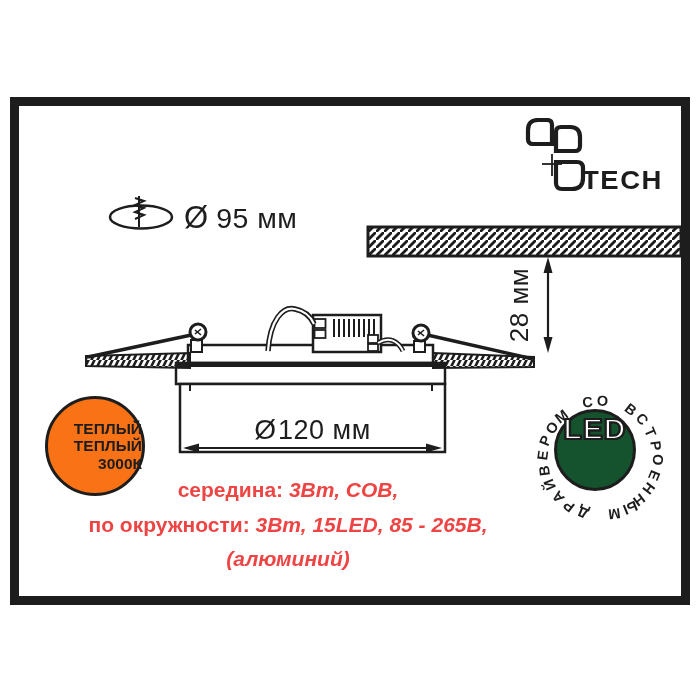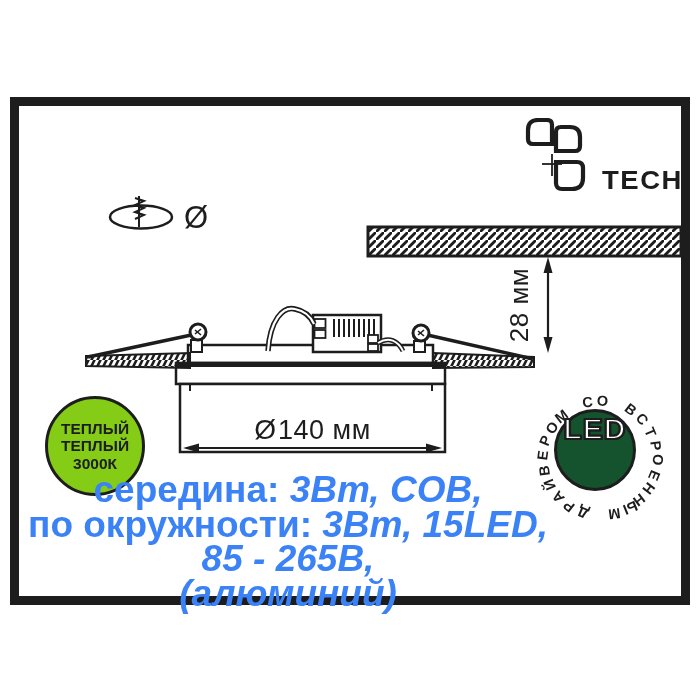--- a/index.html
+++ b/index.html
@@ -7,58 +7,58 @@
         font-family:"Liberation Sans", sans-serif;color:#1d1d1d;}
   .frame{position:absolute;left:10px;top:97px;width:680px;height:508px;
          border:9px solid #1d1d1d;box-sizing:border-box;background:transparent;}
   .drawing{position:absolute;left:0;top:0;width:700px;height:700px;}
 
   
   .logo{position:absolute;left:458px;top:118px;width:210px;height:84px;}
   .logo .word{position:absolute;top:46px;font-size:27.5px;font-weight:700;
               letter-spacing:1.5px;color:#1d1d1d;transform:scaleY(0.97);}
   .logo .w-left{left:0;}
-  .logo .w-right{left:124px;padding-left:20px;}
+  .logo .w-right{left:124px;}
   .logo svg{position:absolute;left:66px;top:0;}
 
   
   .dim{position:absolute;display:flex;align-items:center;color:#1d1d1d;}
   .dim-hole{left:184px;top:200px;height:36px;gap:8px;}
   .dim-hole .sym{font-size:31px;}
   .dim-hole .val{font-size:28.5px;letter-spacing:0.5px;}
   .dim-120{left:180px;top:414px;width:265px;justify-content:center;gap:2px;}
   .dim-120 .sym{font-size:28px;}
   .dim-120 .val{font-size:27px;letter-spacing:0.5px;}
   .dim-28{position:absolute;left:470px;top:291px;width:96px;height:28px;
           text-align:center;font-size:26px;letter-spacing:0.5px;
           transform:rotate(-90deg);transform-origin:center center;}
 
   
   .badge-warm{position:absolute;left:45px;top:396px;width:100px;height:100px;
               border:3.5px solid #1d1d1d;border-radius:50%;box-sizing:border-box;
-              display:flex;flex-direction:column;align-items:center;justify-content:center;
+              display:flex;flex-direction:column;align-items:flex-end;justify-content:center;
               font-size:15.5px;font-weight:700;line-height:17.5px;text-align:center;
-              background:#84cc16;}
+              background:#f97316;}
 
   
   .led-badge{position:absolute;left:535px;top:390px;width:120px;height:120px;}
   .led-inner{position:absolute;left:19px;top:19px;width:82px;height:82px;
              border:3px solid #1d1d1d;border-radius:50%;box-sizing:border-box;
              display:flex;align-items:flex-start;justify-content:center;background:#14532d;}
   .led-inner span{font-size:30px;font-weight:700;letter-spacing:1px;color:#ffffff;
              -webkit-text-stroke:2.2px #1d1d1d;
              text-shadow:1.2px 0 #1d1d1d,-1.2px 0 #1d1d1d,0 1.2px #1d1d1d,0 -1.2px #1d1d1d;}
   .led-ring{position:absolute;left:60px;top:60px;width:0;height:0;}
   .ring-ch{position:absolute;left:0;top:0;font-size:14.5px;font-weight:700;
            color:#1d1d1d;white-space:pre;}
 
   
   .specs{position:absolute;left:20px;top:473px;width:576px;text-align:center;
          padding-right:40px;box-sizing:border-box;
-         font-size:37px;font-weight:700;line-height:34.5px;color:#3b82f6;}
+         font-size:21px;font-weight:700;line-height:34.5px;color:#ef4444;}
   .specs .val{font-style:italic;}
 </style>
 </head>
 <body>
 
 <div class="page">
 
   <div class="frame"></div>
 
   <div class="logo">
@@ -157,25 +157,26 @@
       </g>
       <g fill="none">
         <path d="M 378,343 C 389,336 398,341 403,351" stroke="#1d1d1d" stroke-width="5"></path>
         <path d="M 378,343 C 389,336 398,341 403,351" stroke="#ffffff" stroke-width="2"></path>
       </g>
     </g>
   </svg>
 
   <div class="dim dim-hole">
     <span class="sym">Ø</span>
+    <span class="val">95 мм</span>
   </div>
 
   <div class="dim dim-120">
     <span class="sym">Ø</span>
-    <span class="val">140 мм</span>
+    <span class="val">120 мм</span>
   </div>
 
   <div class="dim-28">28 мм</div>
 
   <div class="badge-warm">
     <div>ТЕПЛЫЙ</div>
     <div>ТЕПЛЫЙ</div>
     <div>3000К</div>
   </div>
 

